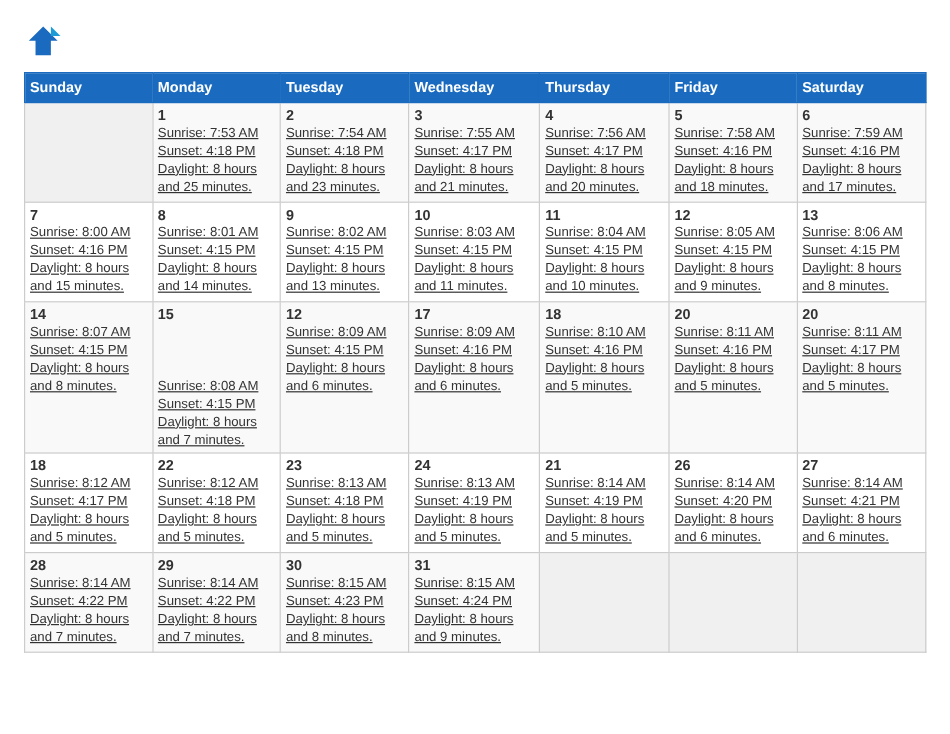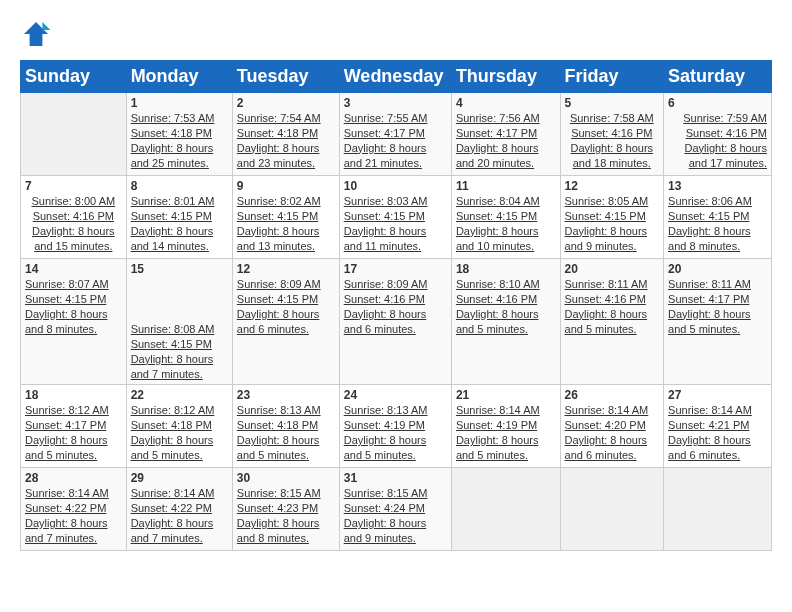--- a/index.html
+++ b/index.html
@@ -57,21 +57,21 @@
     .calendar {
       width: 100%;
       border-collapse: collapse;
       font-size: 10.5px;
     }
     .calendar thead th {
       background: #1a6bbf;
       color: #fff;
       padding: 5px 4px;
       text-align: left;
-      font-size: 18px;
+      font-size: 12px;
       font-weight: bold;
       border: 1px solid #1a6bbf;
       margin-top: 12px;
     }
     .calendar tbody td {
       border: 1px solid #ccc;
       vertical-align: top;
       padding: 3px 4px;
       width: 113px;
       min-height: 70px;
@@ -159,37 +159,37 @@
           </td>
           <td>
             <span class="day-num">4</span>
             <div class="cell-info" style="white-space: pre-line;">Sunrise: 7:56 AM
 Sunset: 4:17 PM
 Daylight: 8 hours
 and 20 minutes.</div>
           </td>
           <td>
             <span class="day-num">5</span>
-            <div class="cell-info" style="white-space: pre-line; text-align: center;">Sunrise: 7:58 AM
+            <div class="cell-info" style="white-space: pre-line;">Sunrise: 7:58 AM
 Sunset: 4:16 PM
 Daylight: 8 hours
 and 18 minutes.</div>
           </td>
           <td>
             <span class="day-num">6</span>
-            <div class="cell-info" style="white-space: pre-line; text-align: right;">Sunrise: 7:59 AM
+            <div class="cell-info" style="white-space: pre-line;">Sunrise: 7:59 AM
 Sunset: 4:16 PM
 Daylight: 8 hours
 and 17 minutes.</div>
           </td>
         </tr>
         <tr>
           <td>
             <span class="day-num">7</span>
-            <div class="cell-info" style="white-space: pre-line; text-align: center;">Sunrise: 8:00 AM
+            <div class="cell-info" style="white-space: pre-line;">Sunrise: 8:00 AM
 Sunset: 4:16 PM
 Daylight: 8 hours
 and 15 minutes.</div>
           </td>
           <td>
             <span class="day-num">8</span>
             <div class="cell-info" style="white-space: pre-line;">Sunrise: 8:01 AM
 Sunset: 4:15 PM
 Daylight: 8 hours
 and 14 minutes.</div>

